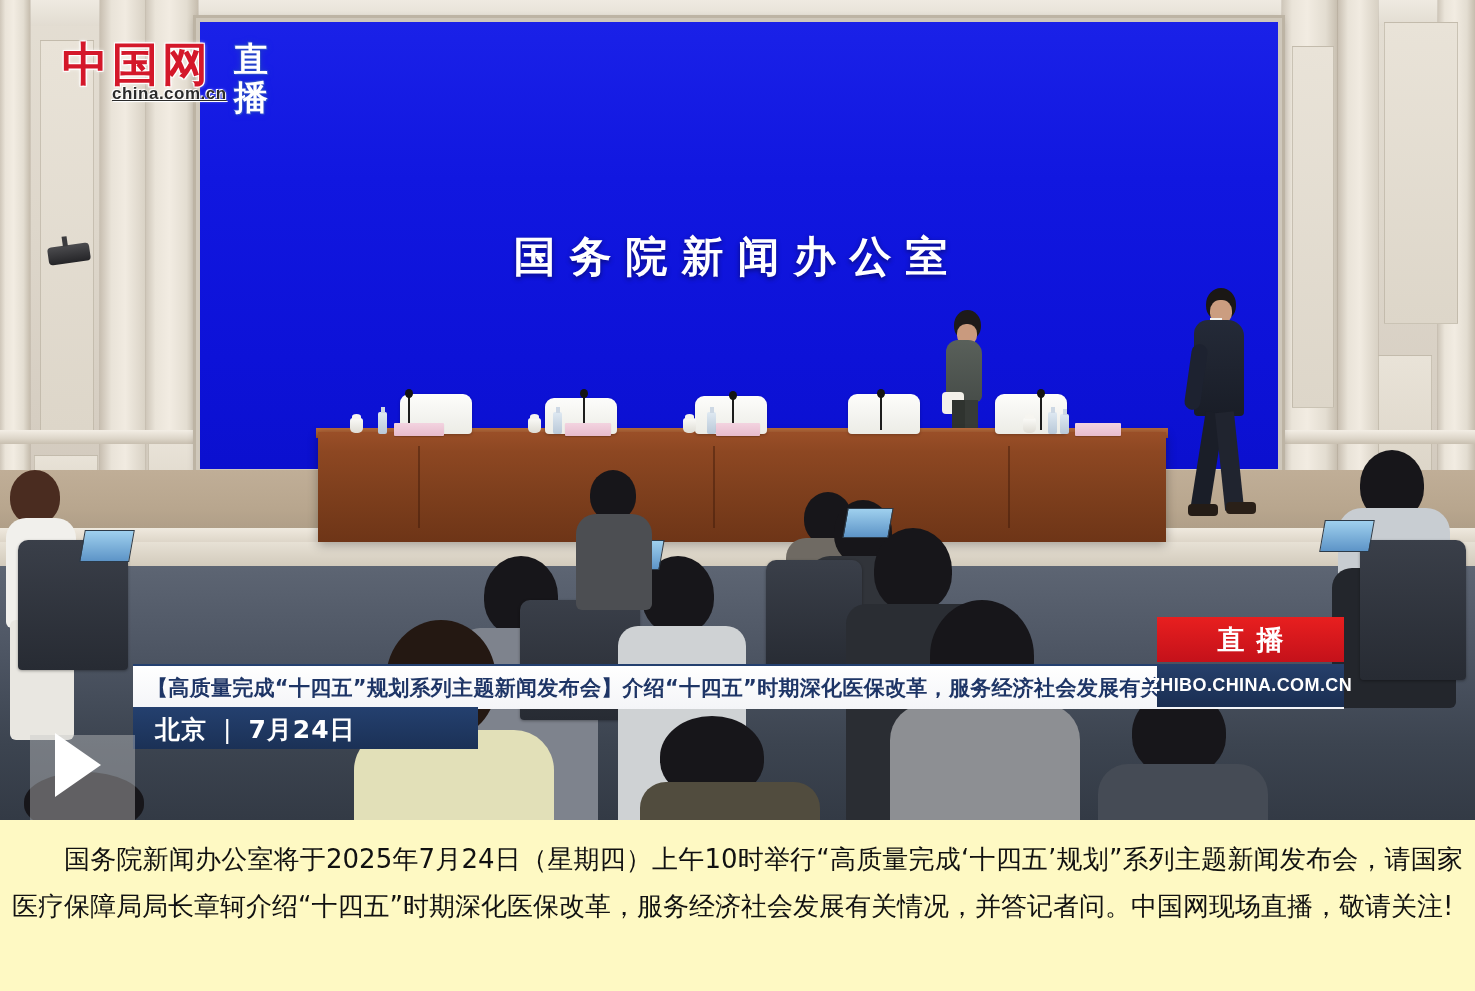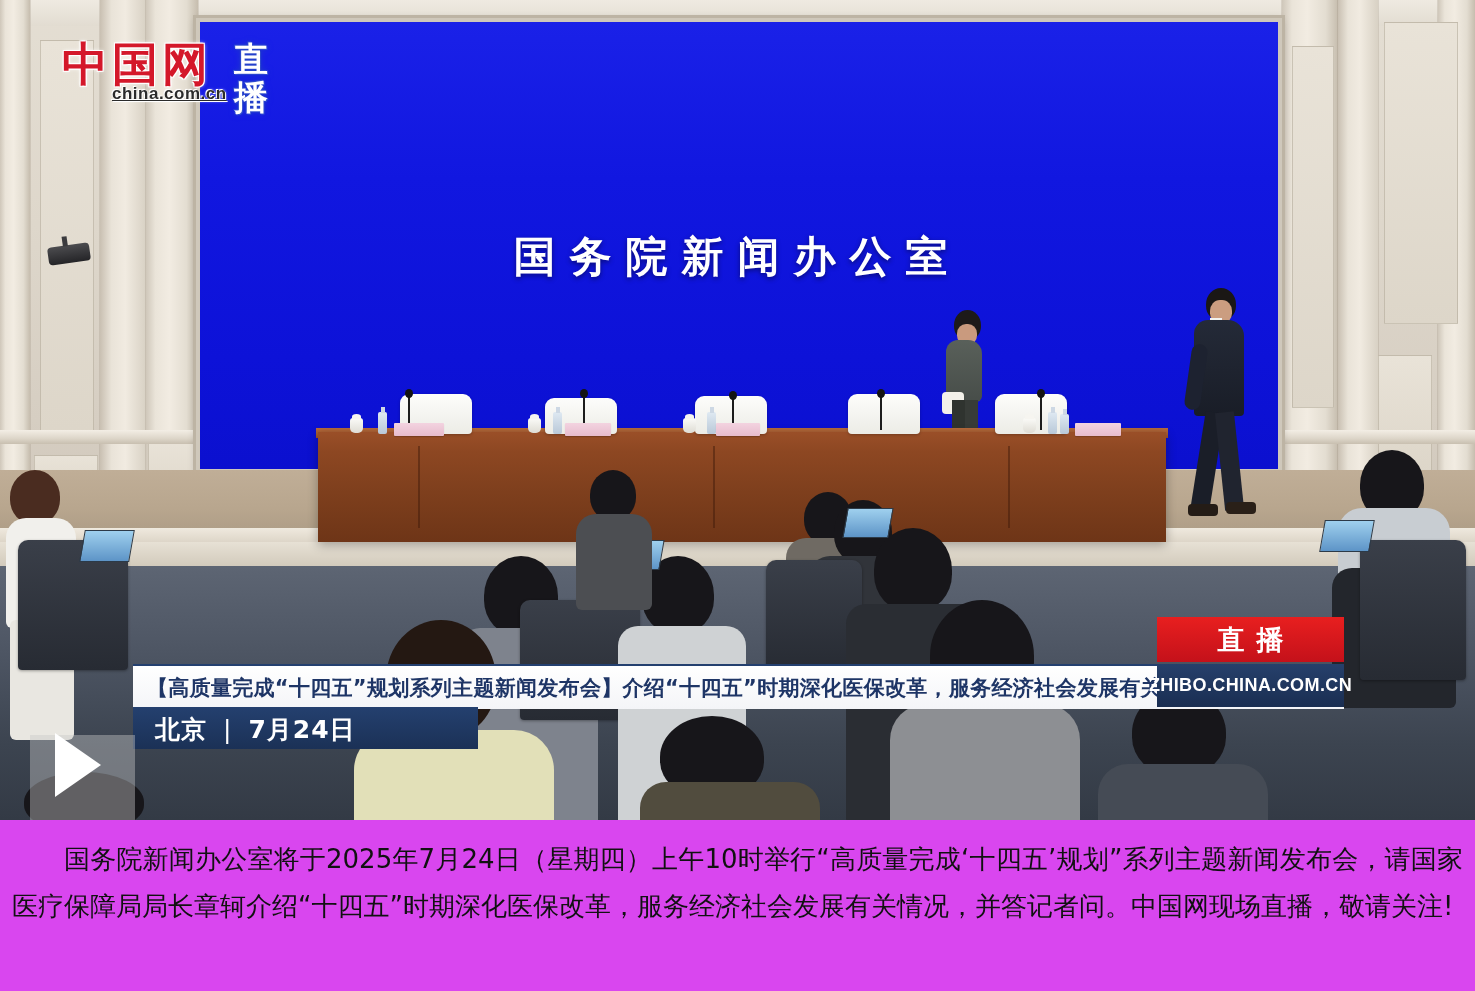--- a/index.html
+++ b/index.html
@@ -124,21 +124,21 @@
   .badge-url{position:absolute;left:1157px;top:664px;width:187px;height:43px;
         background:linear-gradient(180deg,#26406b,#1a2e52);display:flex;align-items:center;justify-content:center;}
   .badge-url span{color:#fff;font-size:18px;font-weight:700;letter-spacing:.4px;}
 
   
   .play-bg{position:absolute;left:30px;top:735px;width:105px;height:85px;background:rgba(200,200,200,.42);}
   .play-tri{position:absolute;left:55px;top:733px;width:0;height:0;
         border-top:32px solid transparent;border-bottom:32px solid transparent;border-left:46px solid #ffffff;}
 
   
-  #caption{position:absolute;left:0;top:820px;width:1475px;height:171px;background:#d946ef;}
+  #caption{position:absolute;left:0;top:820px;width:1475px;height:171px;background:#fef9c3;}
   #caption p{margin:0;padding:16px 12px 0 12px;color:#111;font-size:26px;line-height:47px;
         text-align:justify;text-indent:2em;
         font-family:"DejaVu Sans","Liberation Sans",sans-serif;}
 </style>
 </head>
 <body>
 
 <div id="player">
 
   <div class="wall"></div>

